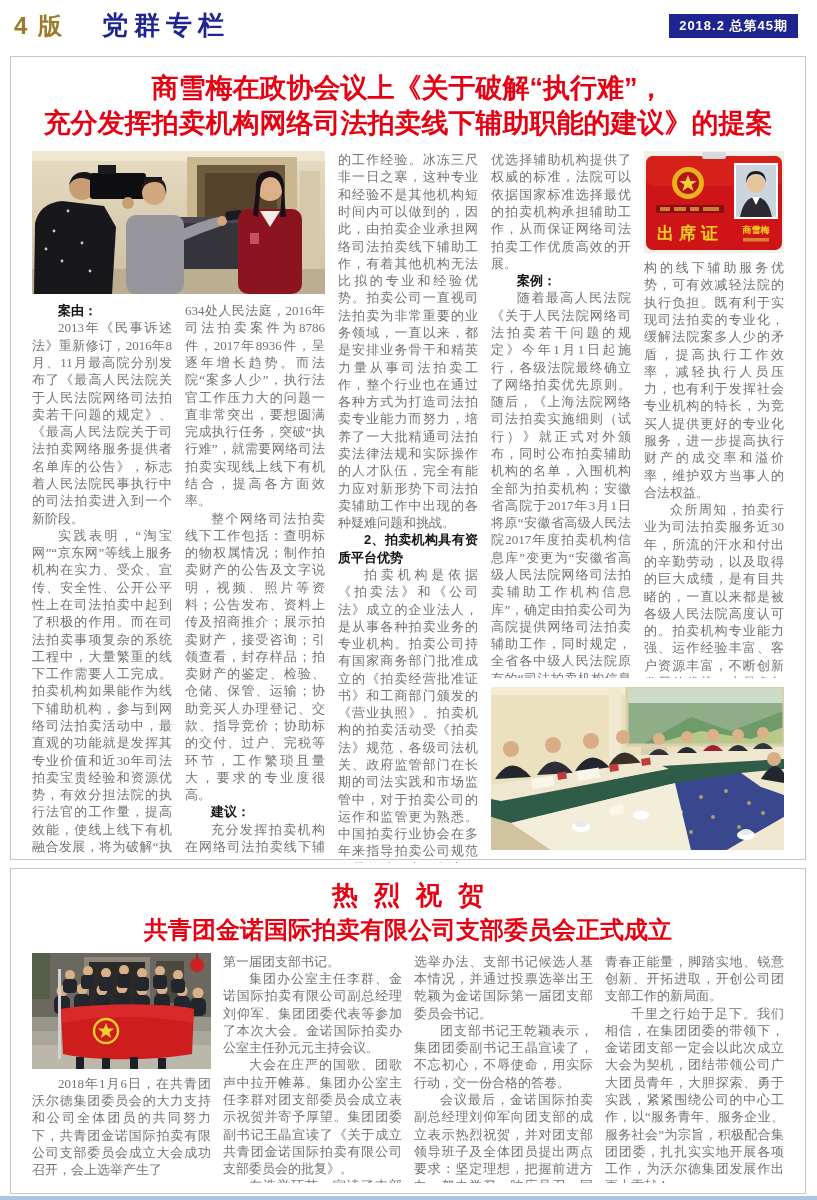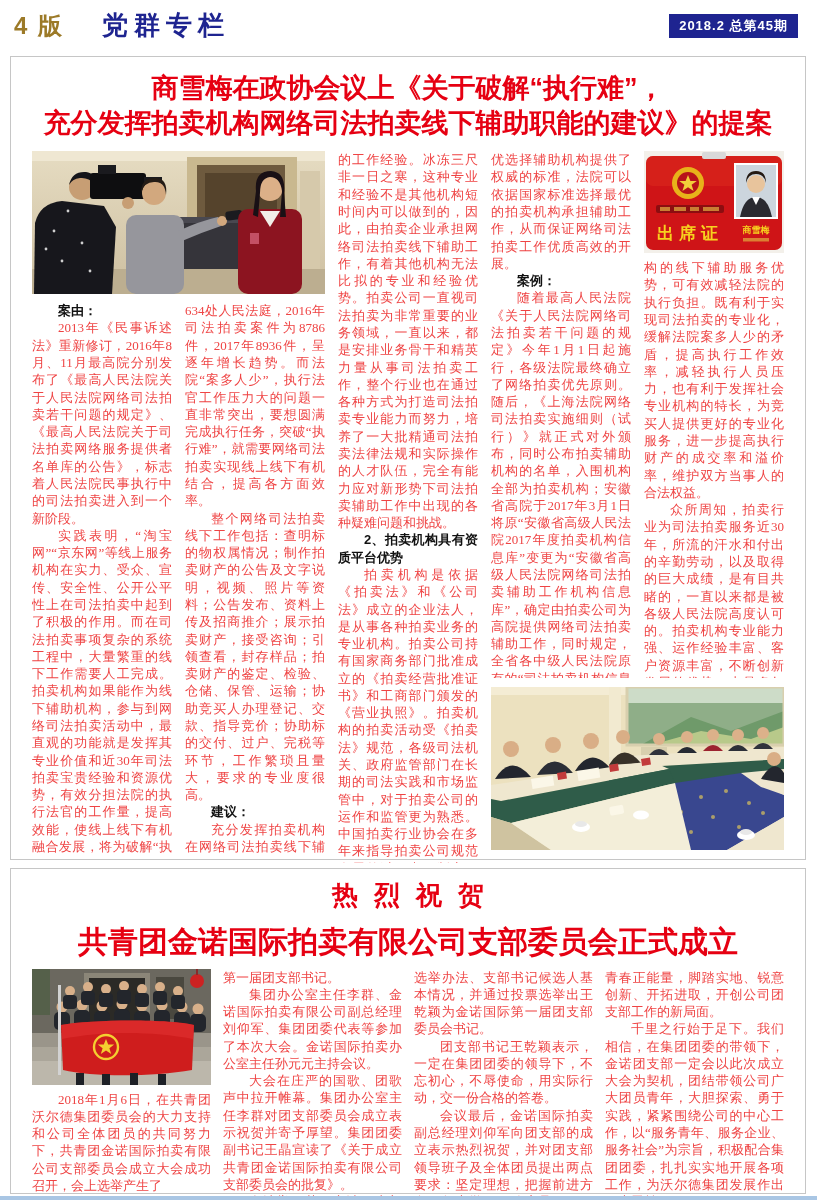--- a/index.html
+++ b/index.html
@@ -21,29 +21,29 @@
              padding:3px 10px; letter-spacing:1px; }
   
   .artbox { position:absolute; left:10px; width:796px; border:1px solid #c6c6c6; background:#fff; }
   .box1 { top:56px; height:804px; }
   .box2 { top:868px; height:326px; }
   .headline { text-align:center; color:#e60012; font-weight:bold;
               font-family:"Liberation Sans",sans-serif; }
   .h1-l1 { font-size:27px; margin-top:14px; line-height:1.3; }
   .h1-l2 { font-size:27px; line-height:1.3; }
   .h2-l1 { font-size:26px; margin-top:10px; line-height:1.25; letter-spacing:16px; text-indent:16px; }
-  .h2-l2 { font-size:30px; line-height:1.3; margin-top:10px; }
+  .h2-l2 { font-size:24px; line-height:1.3; margin-top:2px; }
   
   .a1-body { display:flex; gap:13px; padding:10px 21px 0 21px; height:712px; }
   .a2-body { display:flex; gap:12px; padding:8px 21px 0 21px; height:238px; }
   .colgroup { width:293px; flex:none; }
   .col-pair { display:flex; gap:13px; }
   .col { width:140px; flex:none; overflow:hidden; }
   .a2col { width:179px; flex:none; overflow:hidden; }
-  .bodytext p { font-size:13px; line-height:1.33; text-align:justify; color:#ef4444; }
+  .bodytext p { font-size:13px; line-height:1.33; text-align:justify; color:#737373; }
   .bodytext p.ind { text-indent:2em; }
   .bodytext p.hd { font-family:"Liberation Sans",sans-serif; font-weight:bold; color:#111;
                    text-indent:2em; }
   .photo-frame { display:block; }
   
   .hA { height:551px; } .hB { height:712px; } .hC { height:527px; } .hD { height:417px; }
   .hE { height:230px; } .hF { height:106px; }
   .mt8 { margin-top:8px; } .mt6 { margin-top:6px; } .mt9 { margin-top:9px; }
   .bottom-rule { position:absolute; left:0; right:0; bottom:0; height:4px; background:#a9c6e4; }
 </style>
@@ -315,21 +315,21 @@
 
       <div class="a2col bodytext hE">
         <p>第一届团支部书记。</p>
         <p class="ind">集团办公室主任李群、金诺国际拍卖有限公司副总经理刘仰军、集团团委代表等参加了本次大会。金诺国际拍卖办公室主任孙元元主持会议。</p>
         <p class="ind">大会在庄严的国歌、团歌声中拉开帷幕。集团办公室主任李群对团支部委员会成立表示祝贺并寄予厚望。集团团委副书记王晶宣读了《关于成立共青团金诺国际拍卖有限公司支部委员会的批复》。</p>
         <p class="ind">在选举环节，宣读了支部委员</p>
       </div>
 
       <div class="a2col bodytext hE">
         <p>选举办法、支部书记候选人基本情况，并通过投票选举出王乾颖为金诺国际第一届团支部委员会书记。</p>
-        <p class="ind">团支部书记王乾颖表示，一定在集团团委的领导下，不忘初心，不辱使命，用实际行动，交一份合格的答卷。</p>
+        <p class="ind">团支部书记王乾颖表示，集团团委副书记王晶宣读了，不忘初心，不辱使命，用实际行动，交一份合格的答卷。</p>
         <p class="ind">会议最后，金诺国际拍卖副总经理刘仰军向团支部的成立表示热烈祝贺，并对团支部领导班子及全体团员提出两点要求：坚定理想，把握前进方向；努力学习，响应号召。同时，刘总希望全体团员能够汇聚</p>
       </div>
 
       <div class="a2col bodytext hE">
         <p>青春正能量，脚踏实地、锐意创新、开拓进取，开创公司团支部工作的新局面。</p>
         <p class="ind">千里之行始于足下。我们相信，在集团团委的带领下，金诺团支部一定会以此次成立大会为契机，团结带领公司广大团员青年，大胆探索、勇于实践，紧紧围绕公司的中心工作，以“服务青年、服务企业、服务社会”为宗旨，积极配合集团团委，扎扎实实地开展各项工作，为沃尔德集团发展作出更大贡献！</p>
 
       </div>
     </div>
   </div>

